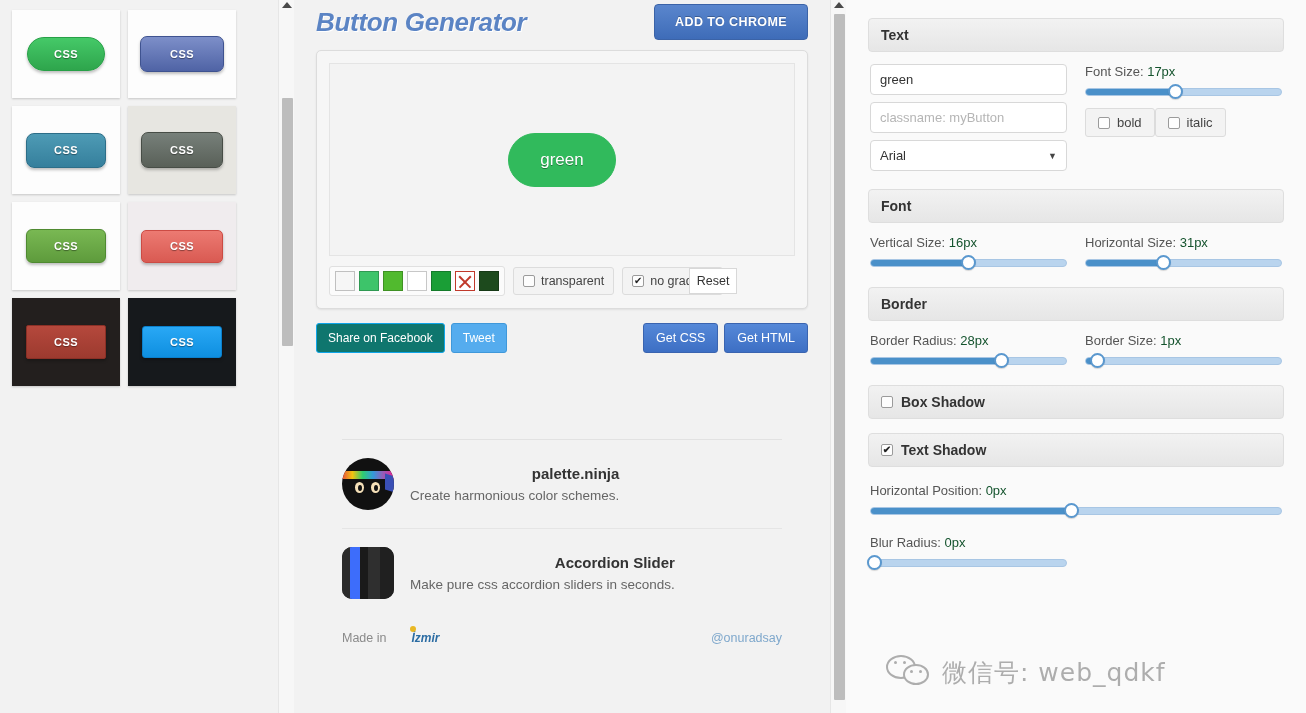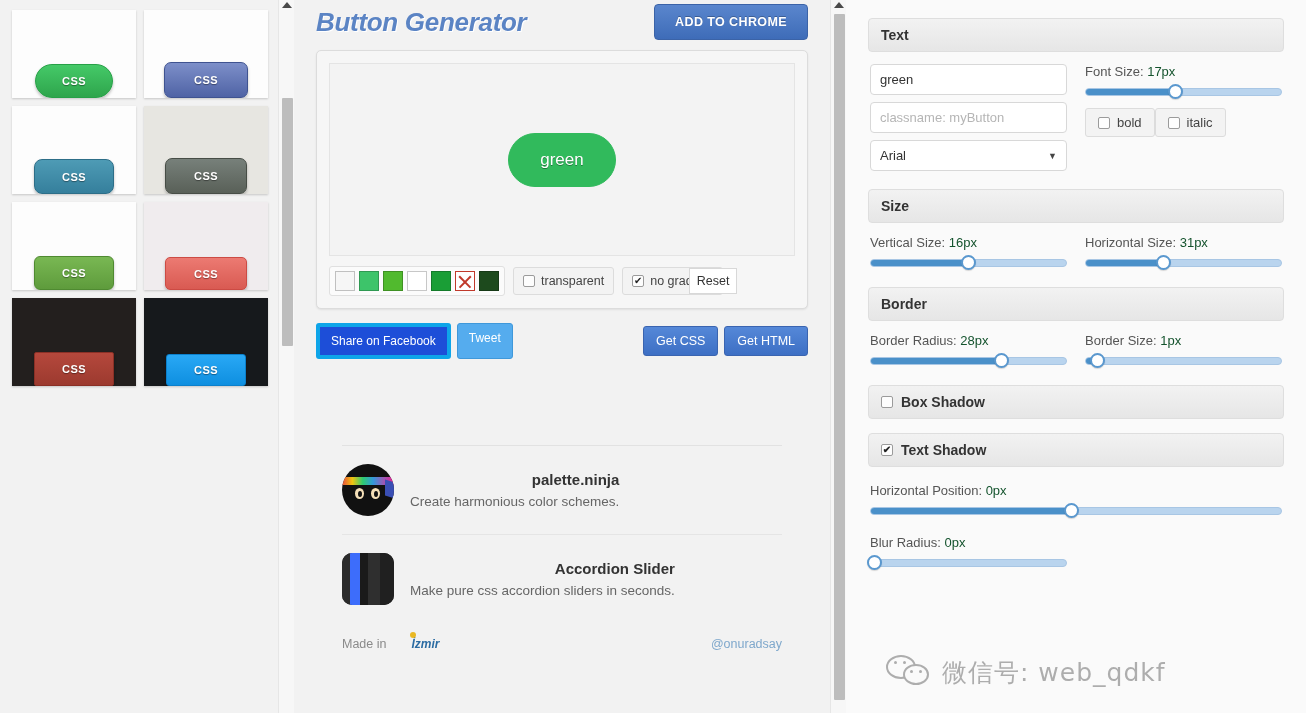--- a/index.html
+++ b/index.html
@@ -18,23 +18,23 @@
     width: 294px; height: 713px;
     background: #f2f2f2;
     overflow: hidden;
   }
   .presets-grid {
     display: flex; flex-wrap: wrap;
     padding: 10px 8px 0 8px;
     gap: 0px;
   }
   .preset-cell {
-    width: 124px; height: 88px;
+    width: 108px; height: 88px;
     margin: 0 4px 8px 4px;
-    display: flex; align-items: flex-end; justify-content: center;
+    display: flex; align-items: center; justify-content: center;
     box-shadow: 0 1px 2px rgba(0,0,0,.18);
     overflow: hidden;
     cursor: pointer;
   }
   .preset-btn {
     font-size: 11px; font-weight: bold; letter-spacing: .5px;
     display: inline-flex; align-items: center; justify-content: center;
     white-space: nowrap;
   }
 
@@ -166,22 +166,22 @@
     margin-left: -42px;
     cursor: pointer;
   }
 
   .action-row {
     display: flex; align-items: center; justify-content: space-between;
     margin-top: 14px;
   }
   .action-left, .action-right { display: flex; gap: 6px; }
   .btn-fb {
-    background: #1d4ed8; color: #fff; font-size: 12px;
-    padding: 7px 11px; border-radius: 3px; border: 4px solid #0ea5e9;
+    background: #0f766e; color: #fff; font-size: 12px;
+    padding: 7px 11px; border-radius: 3px; border: 1px solid #0ea5e9;
     cursor: pointer;
   }
   .btn-tw {
     background: #55acee; color: #fff; font-size: 12px;
     padding: 7px 11px; border-radius: 3px; border: 1px solid #3f98da;
     cursor: pointer;
   }
   .btn-get {
     background: linear-gradient(to bottom,#5588d8,#3d6fc4);
     color: #fff; font-size: 12.5px;
@@ -516,21 +516,21 @@
               <span>italic</span>
             </div>
           </div>
         </div>
       </div>
     </div>
 
     <div class="gap-md"></div>
 
     <div class="section-head">
-      <span>Size</span>
+      <span>Font</span>
     </div>
     <div class="opt-body">
       <div class="opt-grid">
         <div class="opt-col">
           <div class="lbl">
             <span>Vertical Size:</span>
             <span class="val">16px</span>
           </div>
           <div class="slider">
             <div class="fill" style="width: 50%;"></div>

